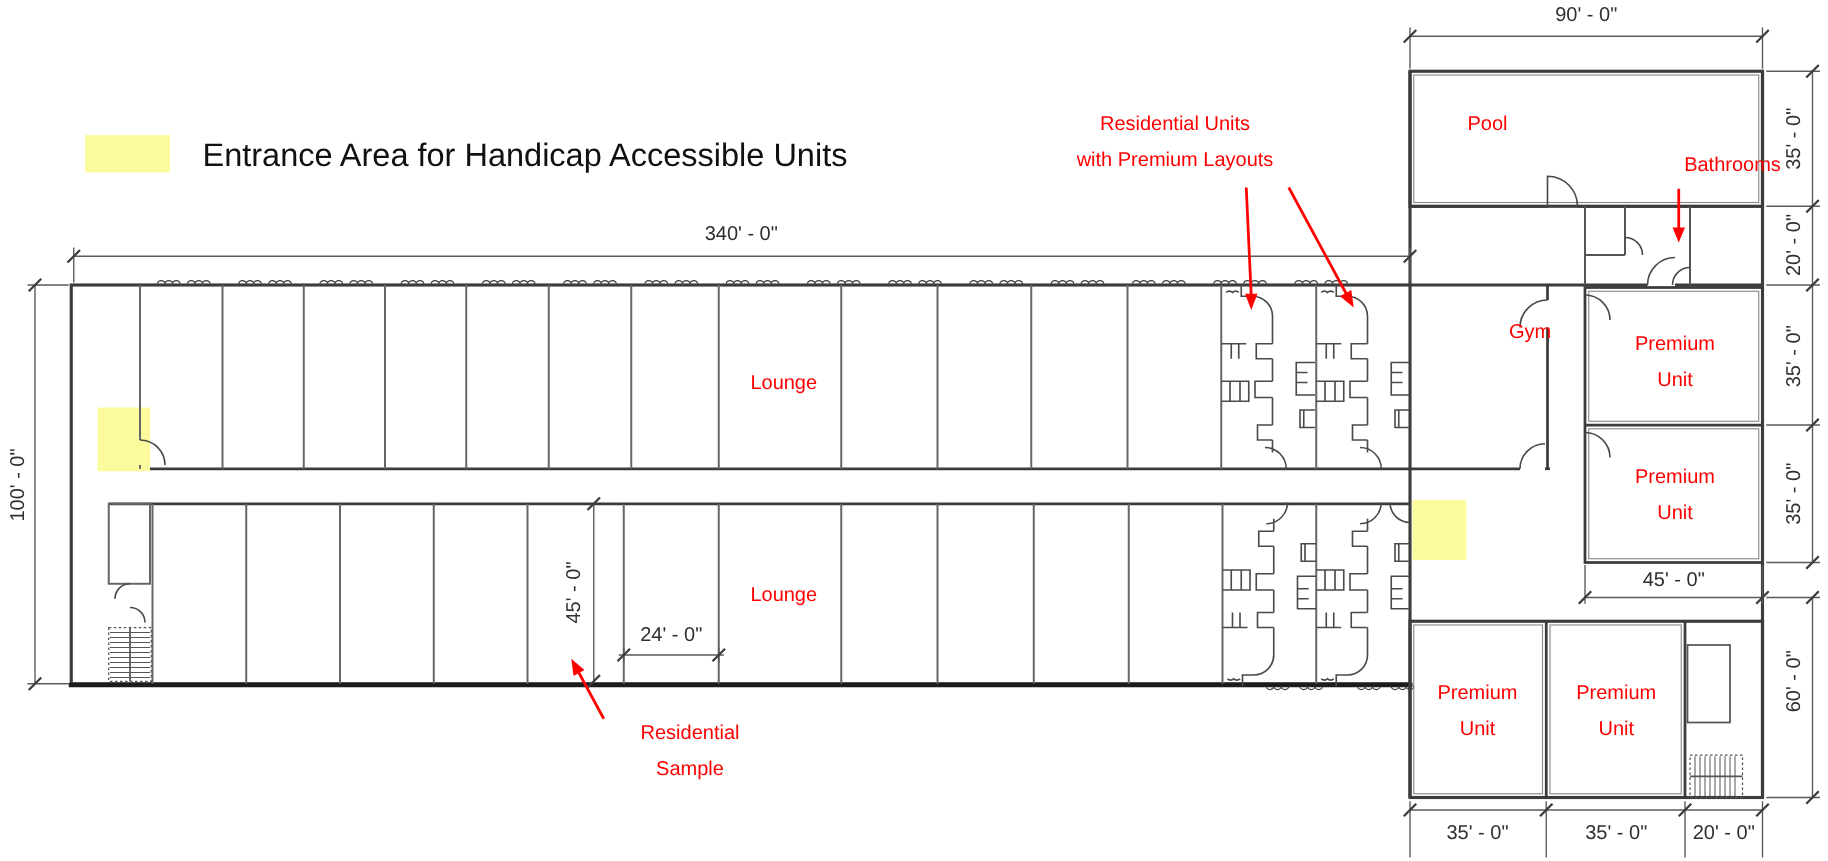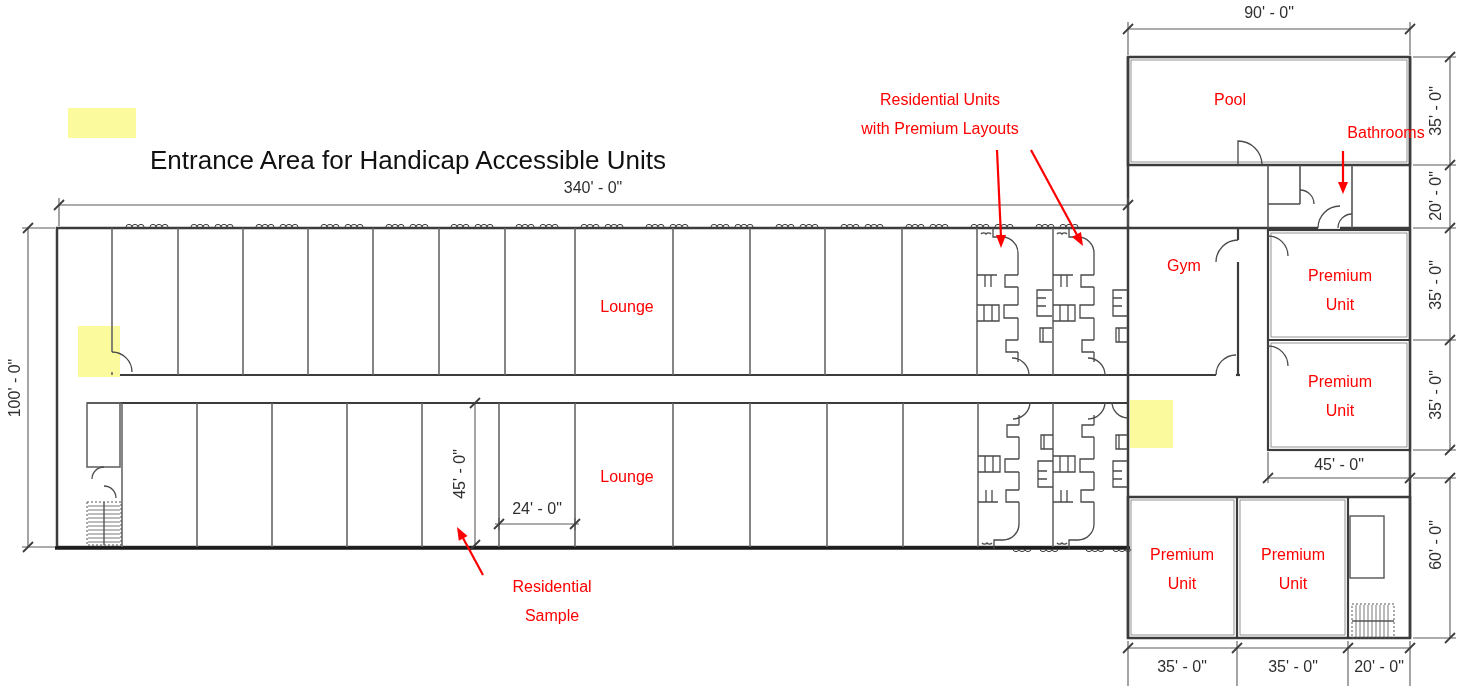--- a/index.html
+++ b/index.html
@@ -240,42 +240,42 @@
     <line x1="1031" y1="150" x2="1077" y2="235"></line>
     <polygon points="1083,246 1081,232 1072,237" stroke="none"></polygon>
     <line x1="1343" y1="151" x2="1343" y2="183"></line>
     <polygon points="1343,194 1338,182 1348,182" stroke="none"></polygon>
     <line x1="483" y1="575" x2="463" y2="538"></line>
     <polygon points="457,527 458.8,540.8 467.6,536" stroke="none"></polygon>
   </g>
 </svg>
 
 <div class="swatch" style="left:68px;top:108px;width:68px;height:30px;"></div>
-<div class="legend-text" style="left:150px;top:124px;margin-top:36px;">Entrance Area for Handicap Accessible Units</div>
+<div class="legend-text" style="left:162px;top:124px;">Entrance Area for Handicap Accessible Units</div>
 
 <div class="lbl" style="left:593px;top:188px;">340' - 0"</div>
 <div class="lbl rot" style="left:15px;top:388px;">100' - 0"</div>
 <div class="lbl" style="left:1269px;top:13px;">90' - 0"</div>
 <div class="lbl rot" style="left:1436px;top:111px;">35' - 0"</div>
 <div class="lbl rot" style="left:1436px;top:196px;">20' - 0"</div>
 <div class="lbl rot" style="left:1436px;top:285px;">35' - 0"</div>
 <div class="lbl rot" style="left:1436px;top:395px;">35' - 0"</div>
 <div class="lbl" style="left:1339px;top:465px;">45' - 0"</div>
 <div class="lbl rot" style="left:1436px;top:545px;">60' - 0"</div>
 <div class="lbl rot" style="left:460px;top:474px;">45' - 0"</div>
 <div class="lbl" style="left:537px;top:509px;">24' - 0"</div>
 <div class="lbl" style="left:1182px;top:667px;">35' - 0"</div>
 <div class="lbl" style="left:1293px;top:667px;">35' - 0"</div>
 <div class="lbl" style="left:1379px;top:667px;">20' - 0"</div>
 
 <div class="lbl red" style="left:627px;top:307px;">Lounge</div>
 <div class="lbl red" style="left:627px;top:477px;">Lounge</div>
-<div class="lbl red" style="left:1230px;top:100px;">Pool</div>
+<div class="lbl red" style="left:1190px;top:100px;">Pool</div>
 <div class="lbl red" style="left:1386px;top:133px;">Bathrooms</div>
-<div class="lbl red" style="left:1184px;top:266px;">Gym</div>
+<div class="lbl red" style="left:1224px;top:266px;">Gym</div>
 
 <div class="lbl red two" style="left:1340px;top:290px;">
   <span class="ln">Premium</span>
   <span class="ln">Unit</span>
 </div>
 <div class="lbl red two" style="left:1340px;top:396px;">
   <span class="ln">Premium</span>
   <span class="ln">Unit</span>
 </div>
 <div class="lbl red two" style="left:1182px;top:569px;">

